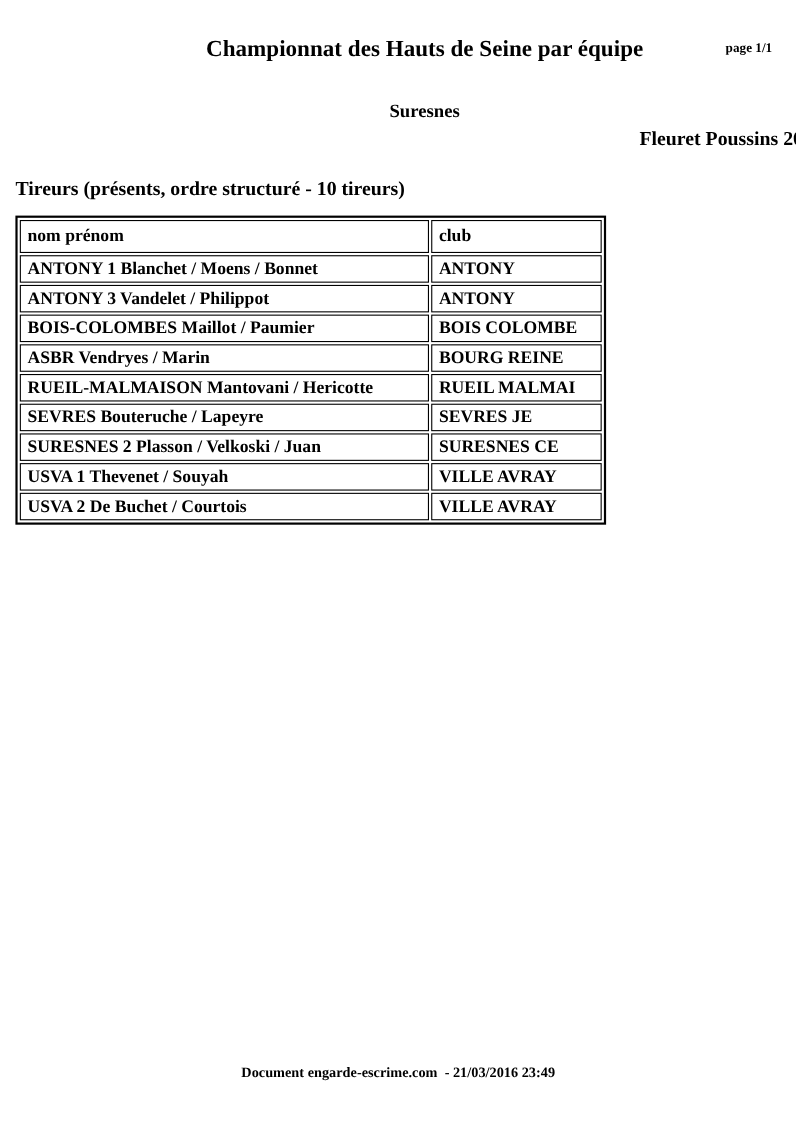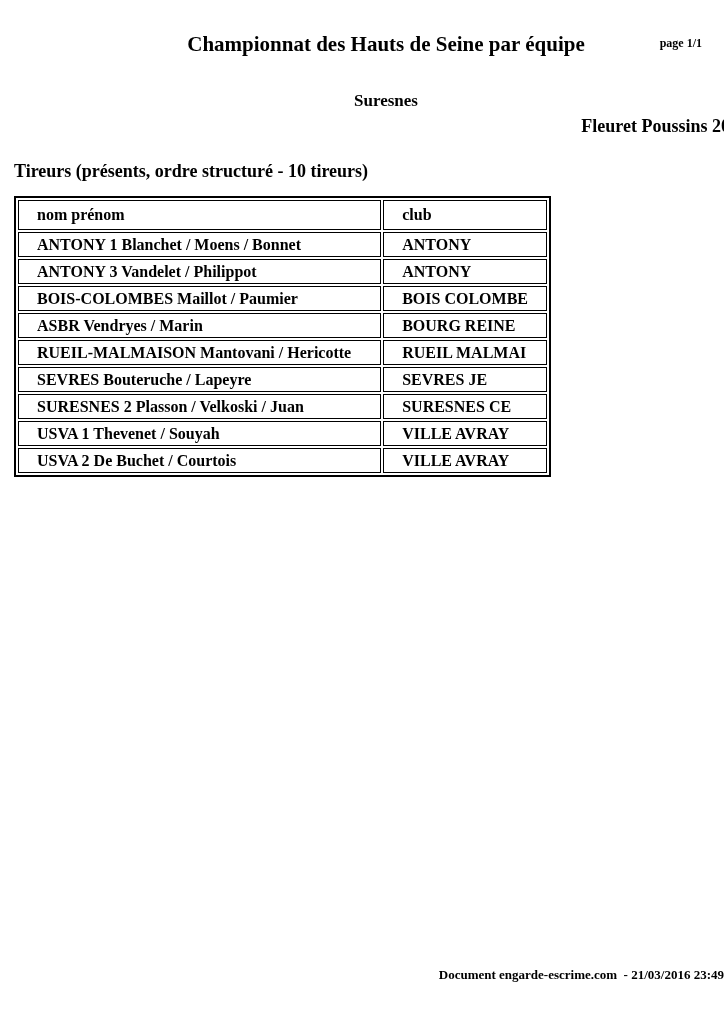--- a/index.html
+++ b/index.html
@@ -47,36 +47,36 @@
     left: 14px;
     width: 537px;
     border: 2px solid #000000;
     border-collapse: separate;
     border-spacing: 2px;
     font-size: 16px;
   }
   table.tireurs th,
   table.tireurs td {
     border: 1.5px solid #000000;
-    padding: 1px 18px;
+    padding: 1px 6px;
     text-align: left;
     font-weight: bold;
     white-space: nowrap;
     overflow: hidden;
   }
   table.tireurs th { height: 26px; }
   table.tireurs td { height: 21px; }
   .col-name { width: 358px; }
   .col-club { width: auto; }
   .doc-footer {
     position: absolute;
     top: 967px;
     left: 0;
     width: 724px;
-    text-align: right;
+    text-align: center;
     font-size: 13px;
     white-space: pre;
   }
 </style>
 </head>
 <body>
 
 <div class="page">
 
   <div class="page-indicator">page 1/1</div>

